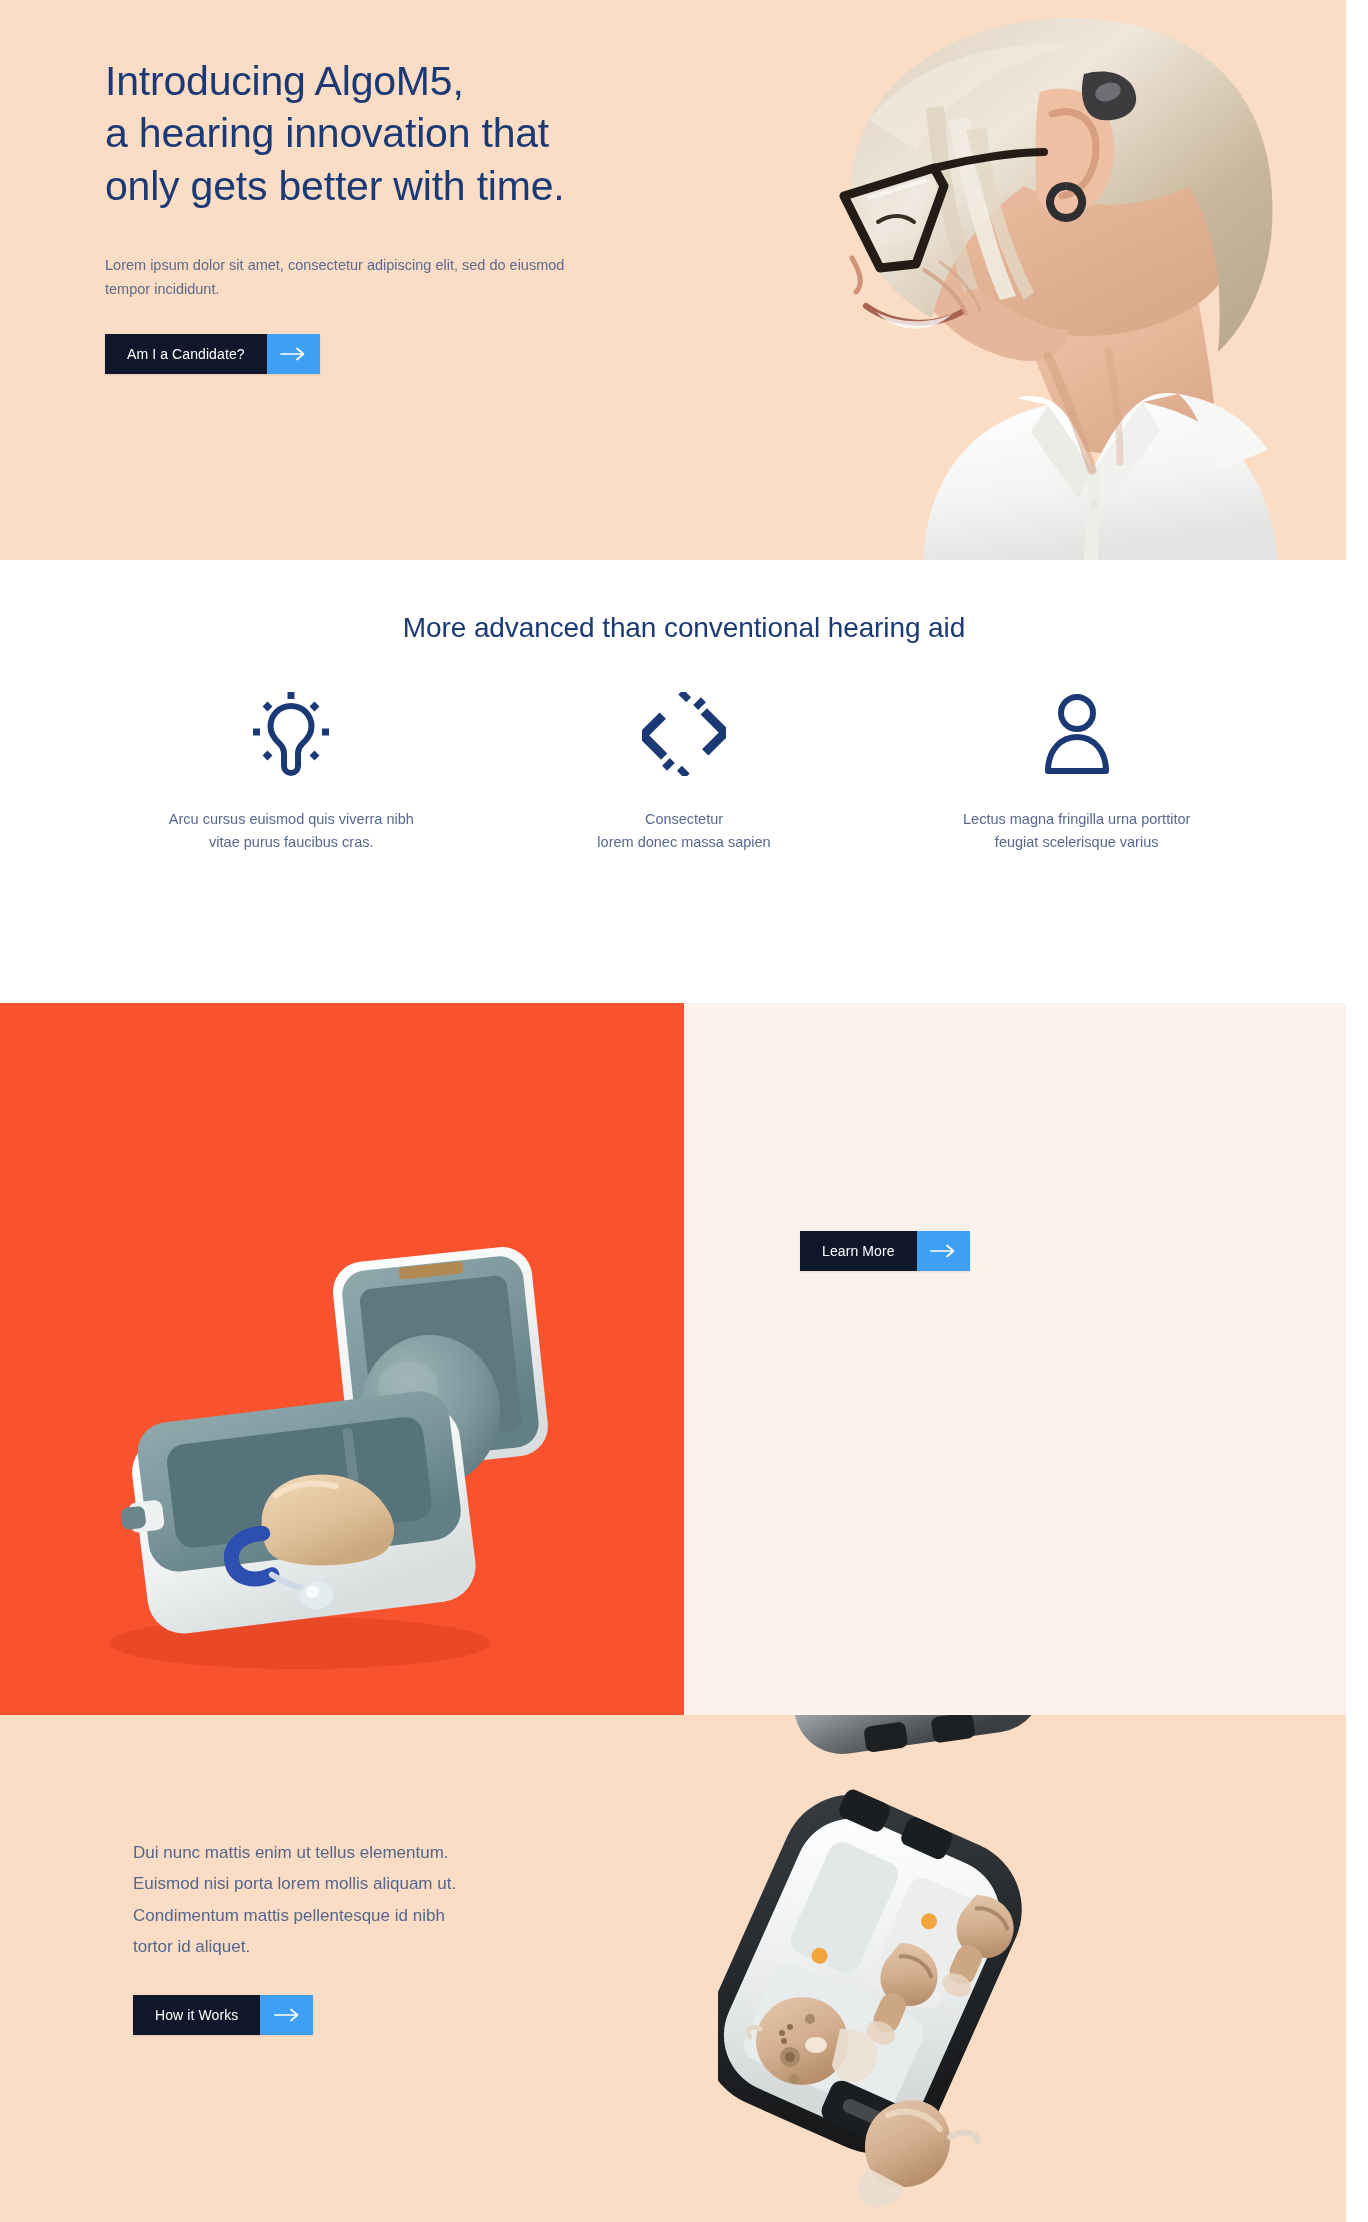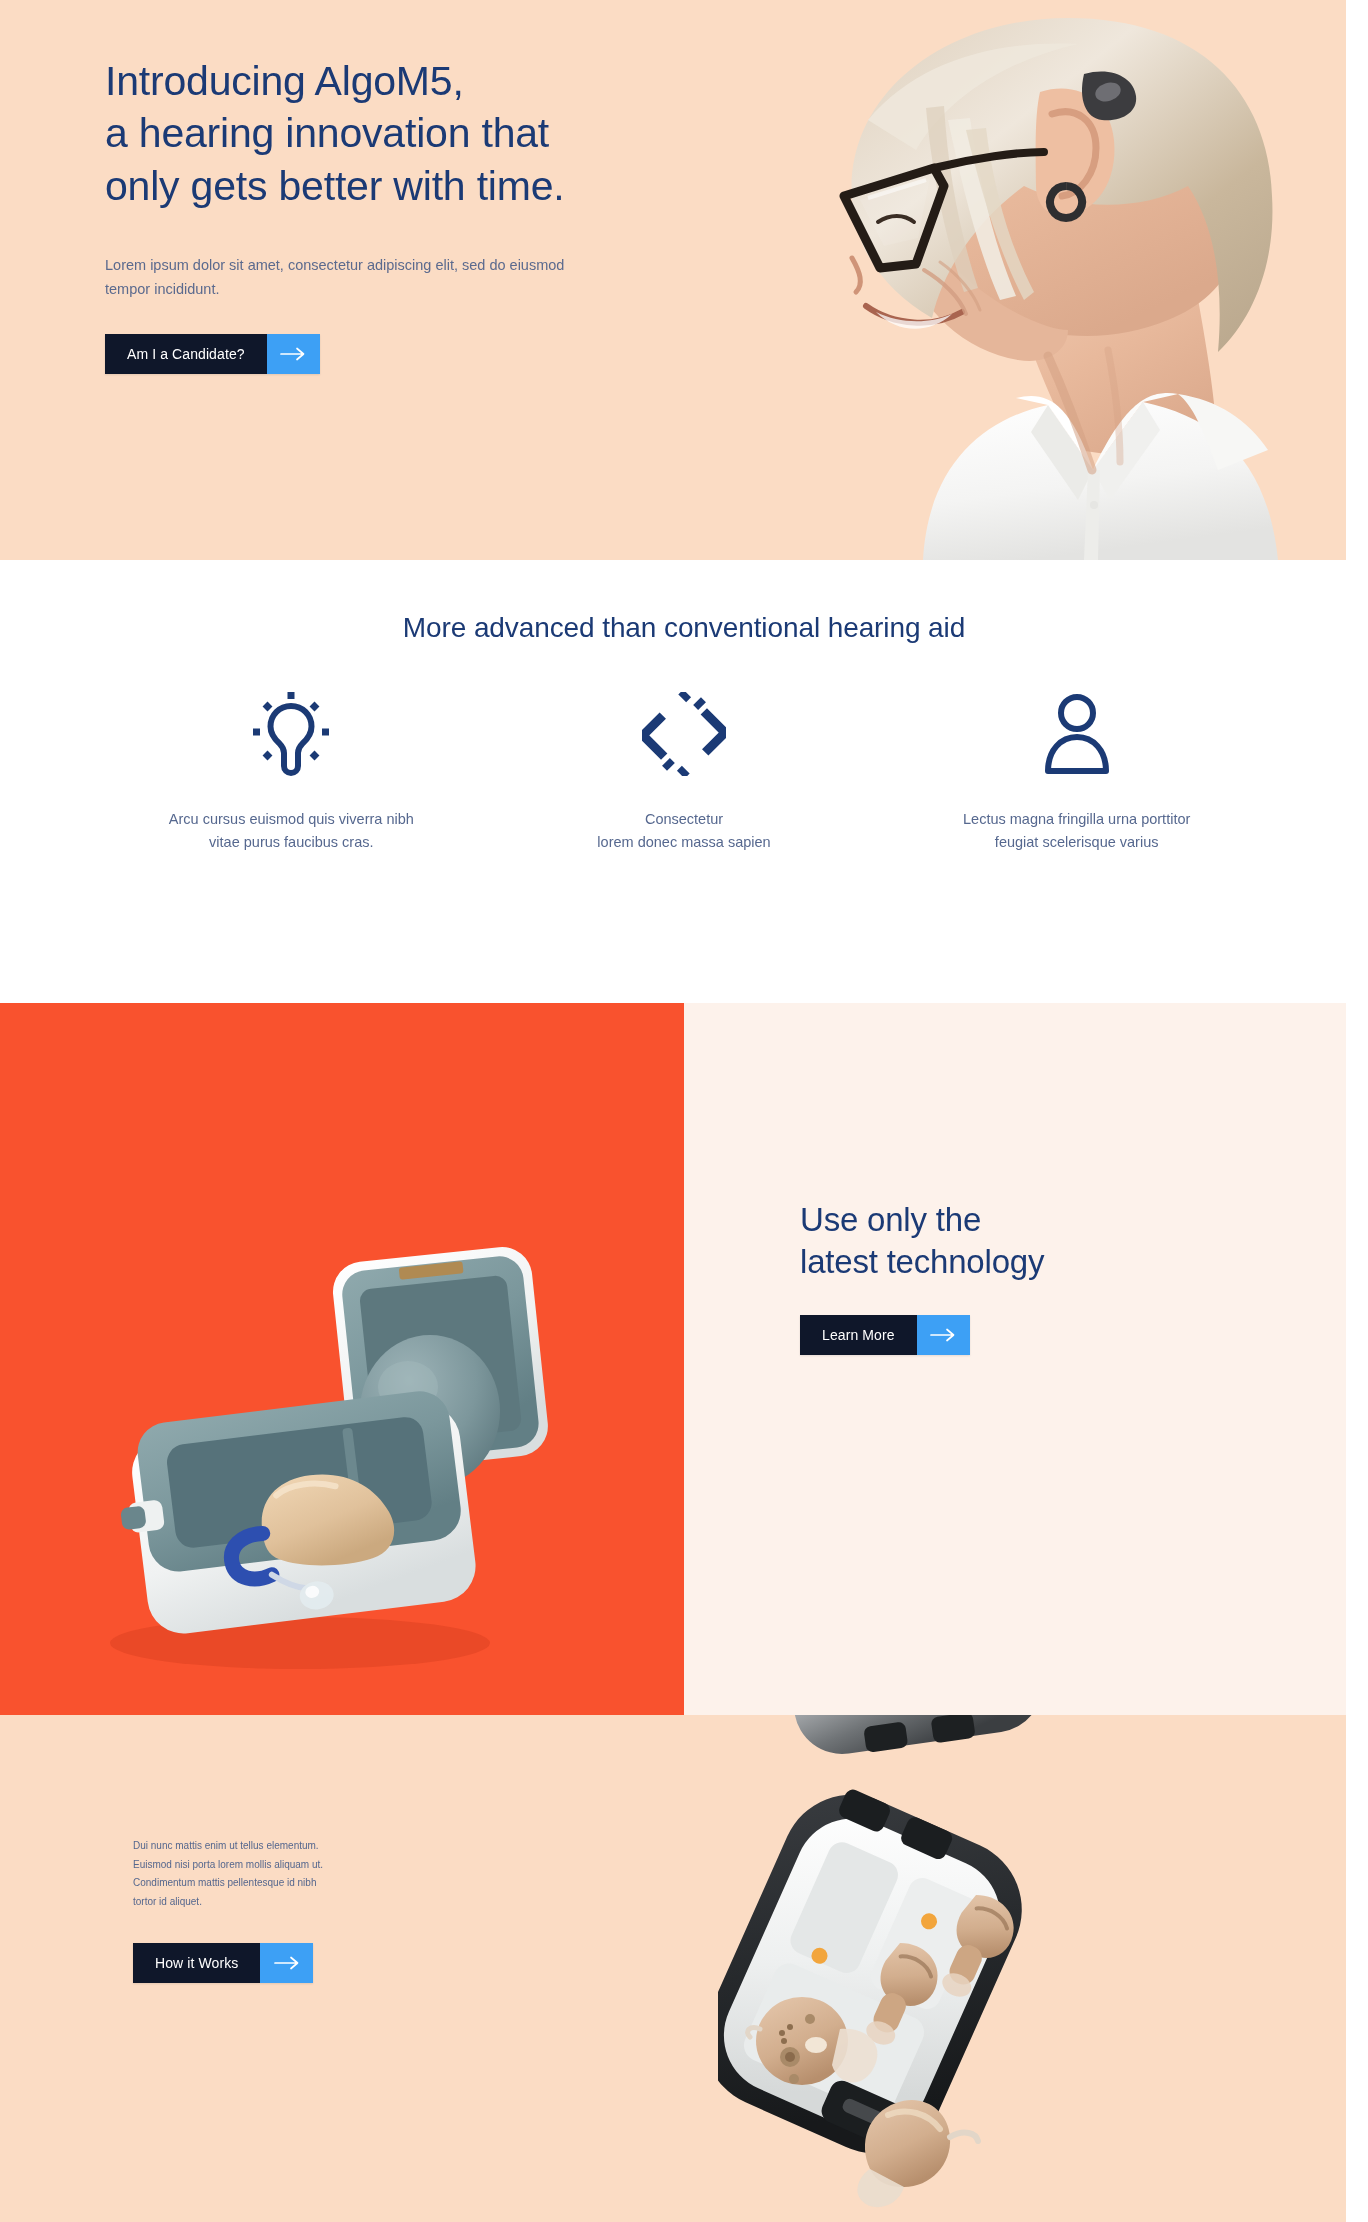--- a/index.html
+++ b/index.html
@@ -96,21 +96,21 @@
   .hear {
     width:1368px; height:507px; background:#fbdcc4; position:relative; overflow:hidden;
   }
   .hear-copy { position:absolute; left:133px; top:98px; width:470px; z-index:3; }
   .hear-heading {
     font-size:33px; line-height:1.27; color:#1b3a75; font-weight:400;
     white-space:pre-line; letter-spacing:-0.2px;
   }
   .hear-body {
     margin-top:24px; width:400px;
-    font-size:10px; line-height:1.85; color:#55678e; font-weight:400;
+    font-size:17px; line-height:1.85; color:#55678e; font-weight:400;
     white-space:pre-line;
   }
   .hear-photo { position:absolute; right:50px; top:-40px; width:600px; height:560px; z-index:2; }
 </style>
 </head>
 <body>
 
 <div class="page">
 
   <section class="hero">
@@ -337,22 +337,20 @@
           <path d="M42 58 C 20 56, 6 68, 8 84 C 10 100, 28 106, 46 100" fill="none" stroke="#2d4fb0" stroke-width="15" stroke-linecap="round"></path>
           <path d="M46 100 C 58 110, 70 116, 80 118" fill="none" stroke="#cfd8e6" stroke-width="6" stroke-linecap="round"></path>
 
           <ellipse cx="88" cy="126" rx="17" ry="14" fill="#e3ecef" opacity=".92"></ellipse>
           <ellipse cx="84" cy="122" rx="7" ry="6" fill="#ffffff" opacity=".8"></ellipse>
         </g>
       </svg>
     </div>
 
     <div class="tech-right">
-      <h2 class="tech-heading">Use only the
-latest technology</h2>
       <a class="btn">
         <span class="btn-label">Learn More</span>
         <span class="btn-arrow">
           <svg width="26" height="14" viewBox="0 0 26 14" xmlns="http://www.w3.org/2000/svg">
             <path d="M1 7 H23 M17 1.5 L23.5 7 L17 12.5" fill="none" stroke="#ffffff" stroke-width="1.7" stroke-linecap="round" stroke-linejoin="round"></path>
           </svg>
         </span>
       </a>
     </div>
   </section>

